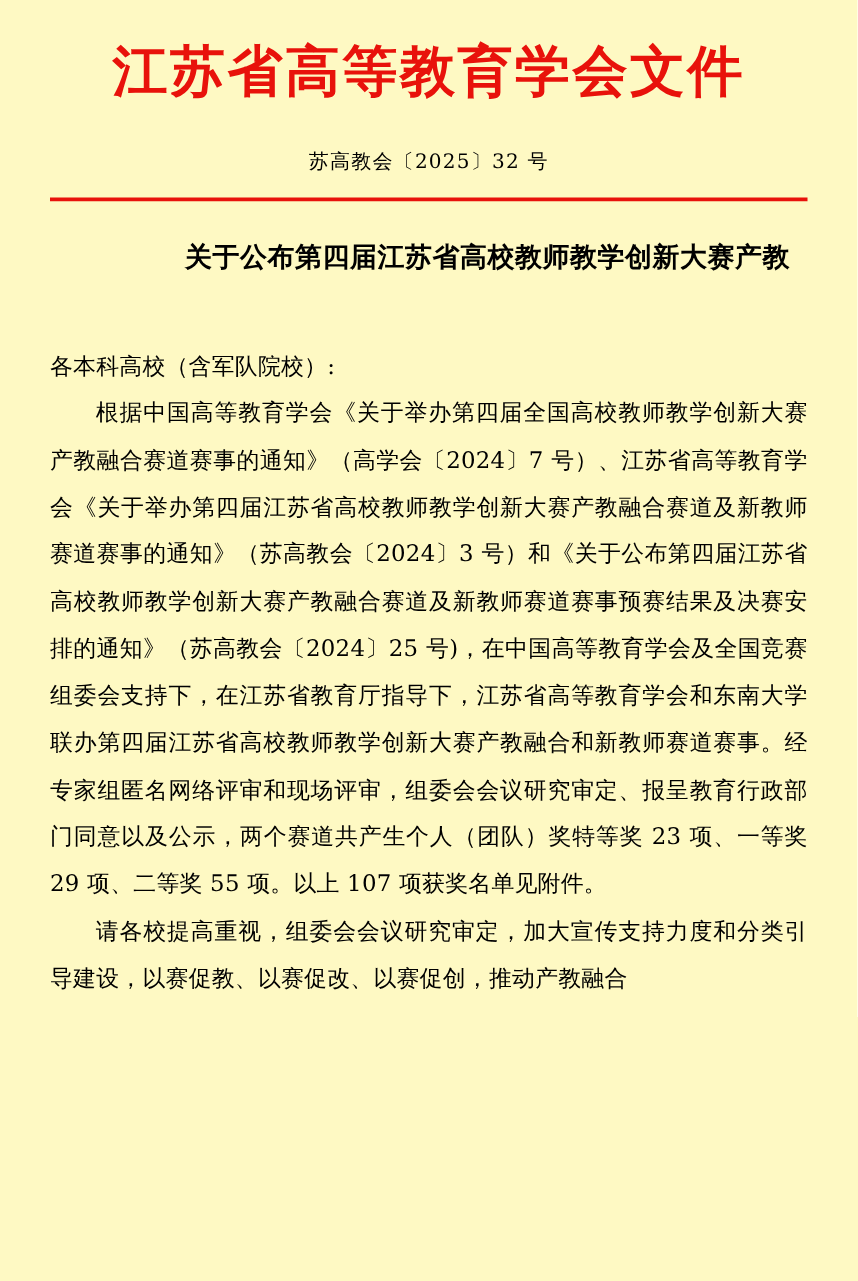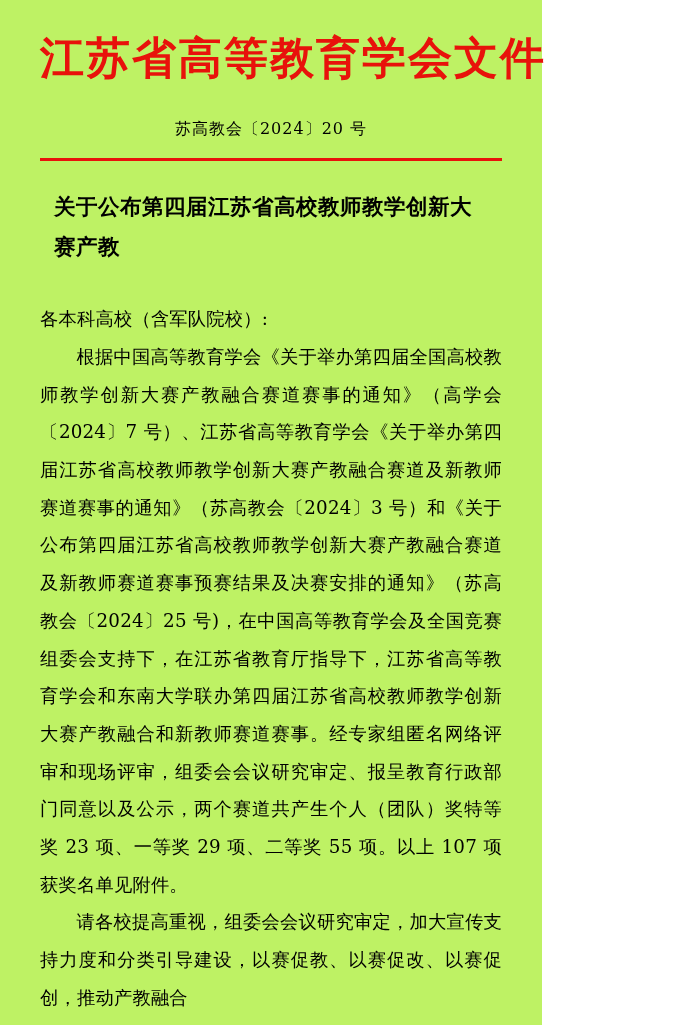--- a/index.html
+++ b/index.html
@@ -9,25 +9,25 @@
   }
   body {
     width: 686px;
     height: 1025px;
     overflow: hidden;
     font-family: "DejaVu Serif", "Liberation Serif", serif;
     color: #000000;
   }
   .page {
     position: relative;
-    width: 542px;
+    width: 686px;
     height: 1025px;
     box-sizing: border-box;
     padding: 0 40px;
-    background: #bef264;
+    background: #fef9c3;
   }
   .doc-header {
     text-align: center;
     color: #e8120b;
     font-weight: bold;
     font-size: 44px;
     letter-spacing: 2px;
     line-height: 1.2;
     padding-top: 32px;
     white-space: nowrap;
@@ -40,50 +40,50 @@
     margin-top: 34px;
     color: #000;
   }
   .red-rule {
     height: 3px;
     background: #e8120b;
     margin: 18px 0 0 0;
     width: 100%;
   }
   .doc-title {
-    text-align: left;
+    text-align: right;
     font-weight: bold;
     font-size: 21.5px;
     line-height: 1.85;
     margin: 26px 14px 0 14px;
     letter-spacing: 0.5px;
   }
   .body-block {
-    margin-top: 34px;
+    margin-top: 48px;
     font-size: 18.3px;
     line-height: 2.06;
     text-align: justify;
     text-justify: inter-ideograph;
     letter-spacing: 0.2px;
   }
   .body-block p {
     margin: 0;
   }
   .indent {
     text-indent: 2em;
   }
 </style>
 </head>
 <body>
 
 <div class="page">
 
   <div class="doc-header">江苏省高等教育学会文件</div>
 
-  <div class="doc-number">苏高教会〔2024〕20 号</div>
+  <div class="doc-number">苏高教会〔2025〕32 号</div>
 
   <div class="red-rule"></div>
 
   <div class="doc-title">
     <div>关于公布第四届江苏省高校教师教学创新大赛产教</div>
   </div>
 
   <div class="body-block">
     <p>各本科高校（含军队院校）:</p>
     <p class="indent">根据中国高等教育学会《关于举办第四届全国高校教师教学创新大赛产教融合赛道赛事的通知》（高学会〔2024〕7 号）、江苏省高等教育学会《关于举办第四届江苏省高校教师教学创新大赛产教融合赛道及新教师赛道赛事的通知》（苏高教会〔2024〕3 号）和《关于公布第四届江苏省高校教师教学创新大赛产教融合赛道及新教师赛道赛事预赛结果及决赛安排的通知》（苏高教会〔2024〕25 号)，在中国高等教育学会及全国竞赛组委会支持下，在江苏省教育厅指导下，江苏省高等教育学会和东南大学联办第四届江苏省高校教师教学创新大赛产教融合和新教师赛道赛事。经专家组匿名网络评审和现场评审，组委会会议研究审定、报呈教育行政部门同意以及公示，两个赛道共产生个人（团队）奖特等奖 23 项、一等奖 29 项、二等奖 55 项。以上 107 项获奖名单见附件。</p>

